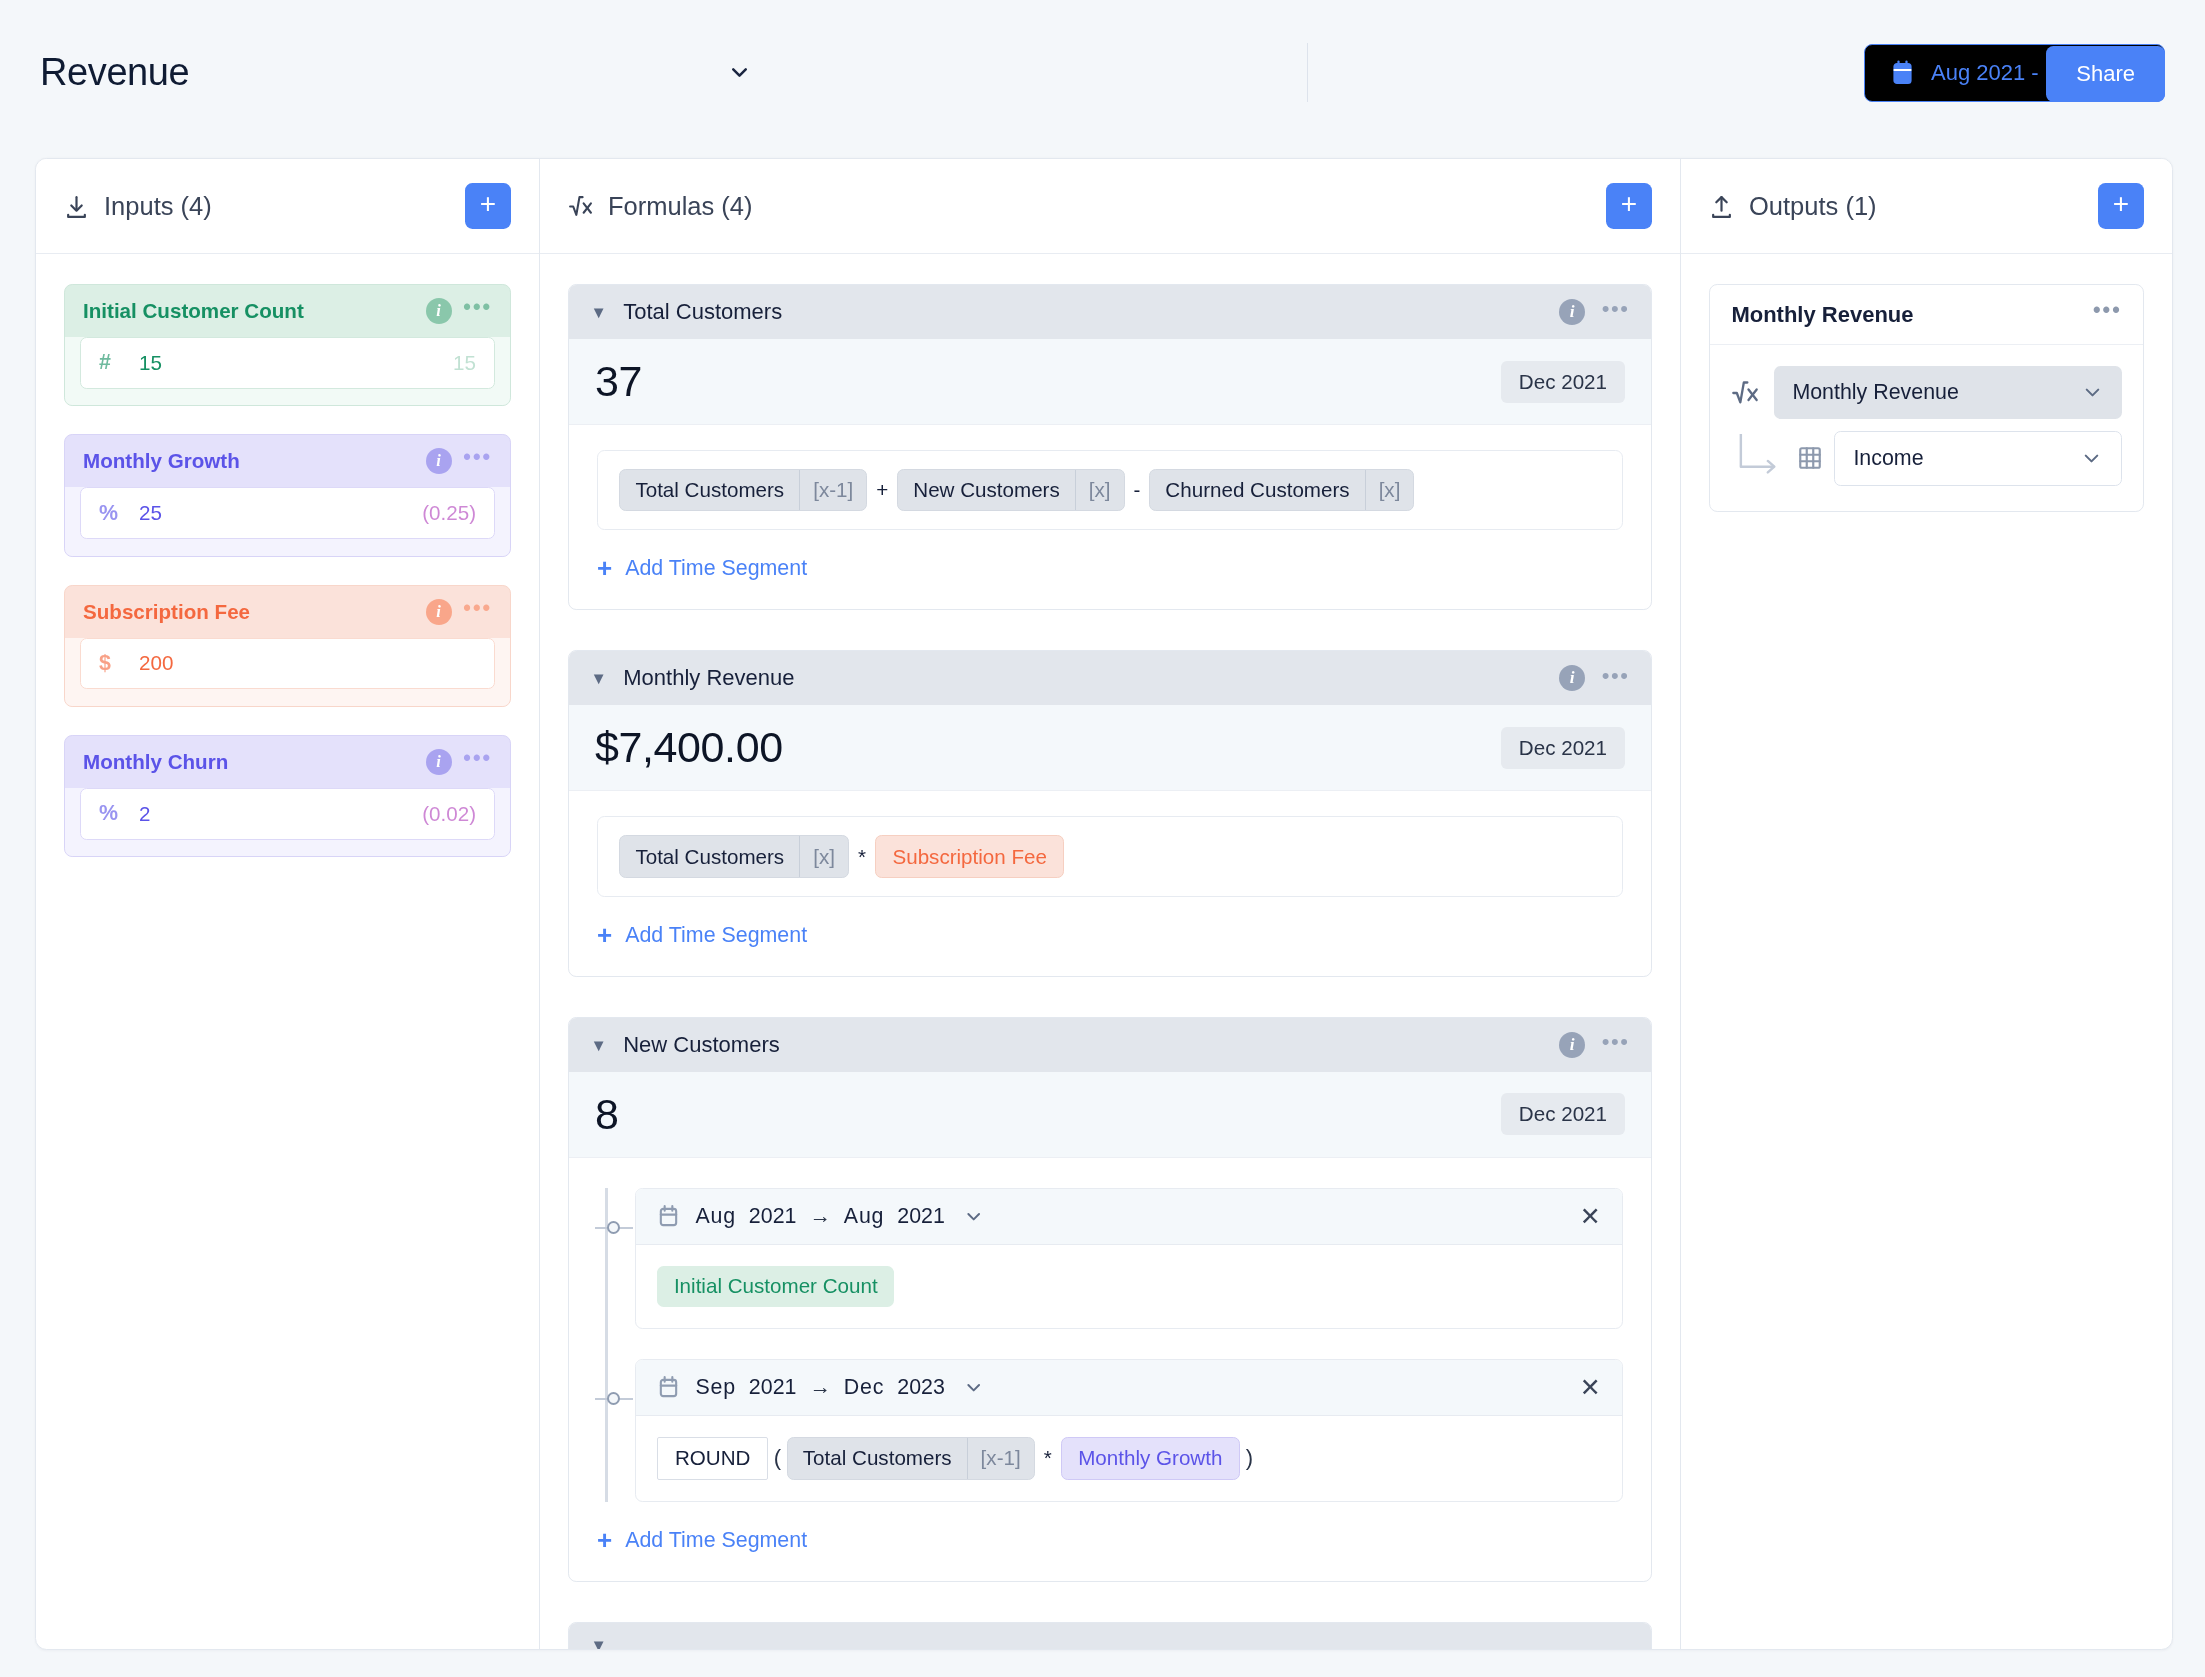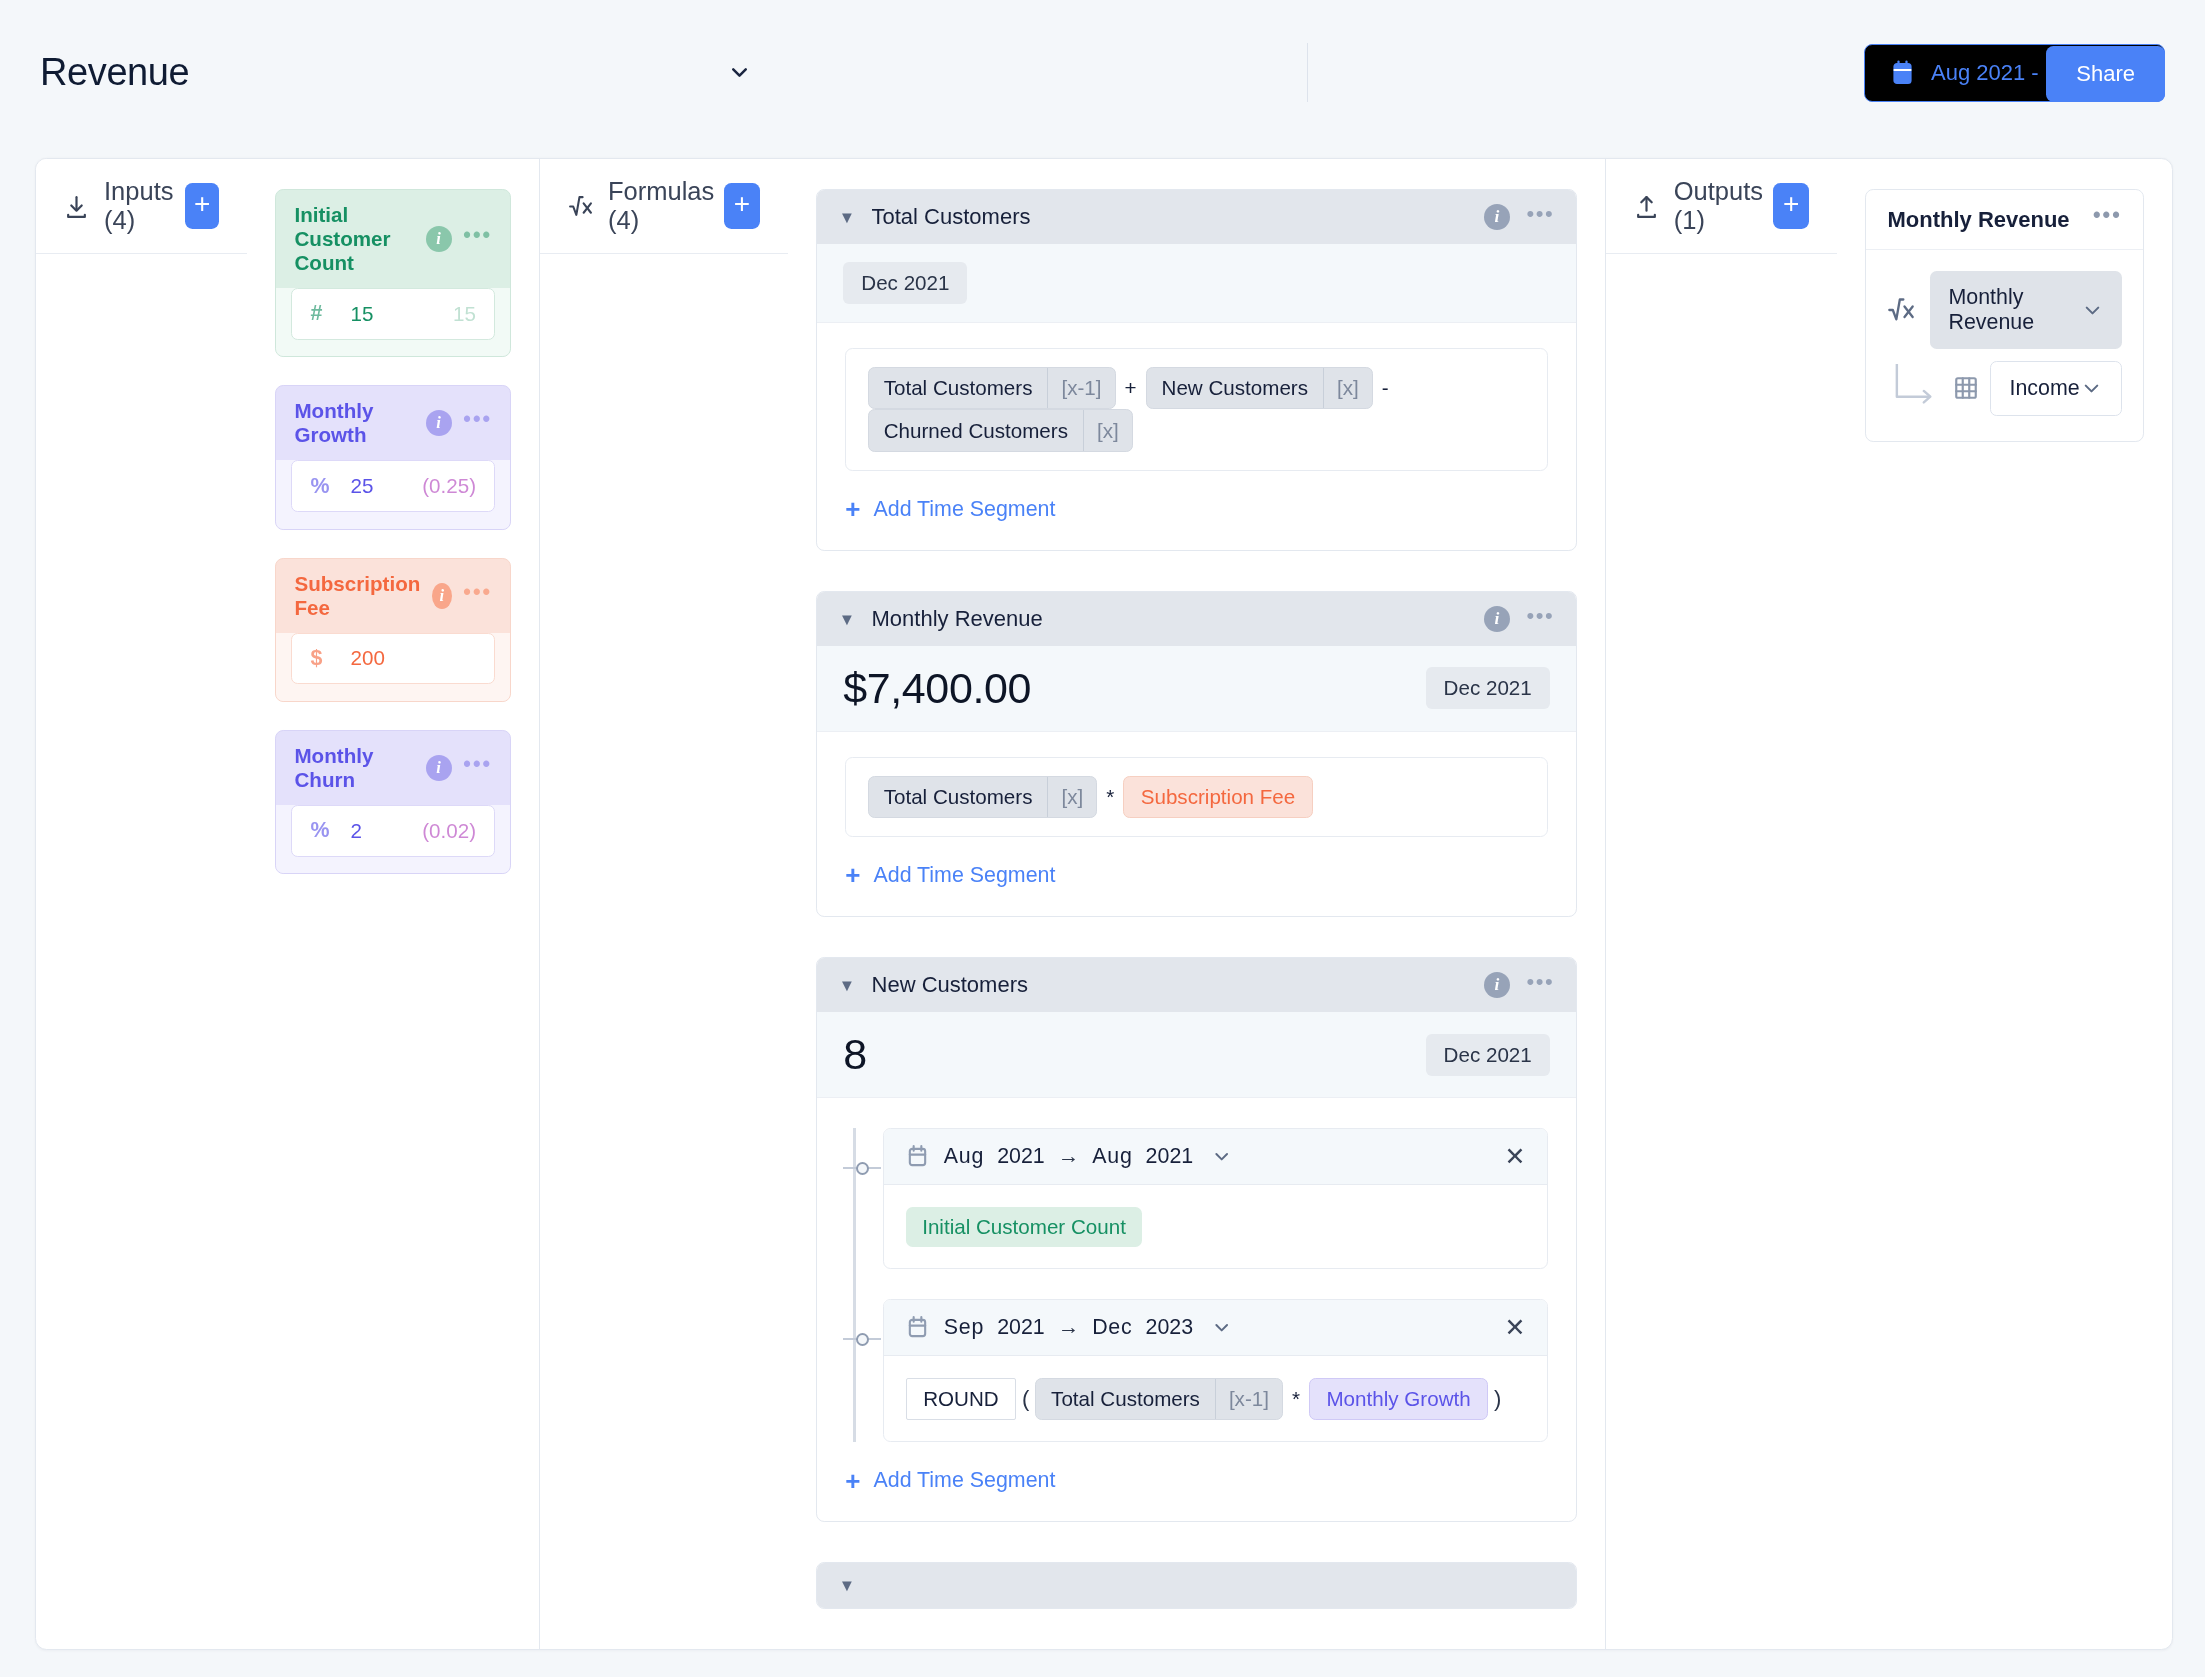--- a/index.html
+++ b/index.html
@@ -46,21 +46,21 @@
   .workspace {
     position: absolute; left: 35px; top: 158px;
     width: 2138px; height: 1492px;
     background: #ffffff;
     border: 0.8px solid #e3e8ef;
     border-radius: 11.5px;
     display: flex;
     overflow: hidden;
     box-shadow: 0 0.8px 2.5px rgba(16,24,40,.04);
   }
-  .col { display: flex; flex-direction: row; height: 100%; }
+  .col { display: flex; flex-direction: column; height: 100%; }
   .col-inputs  { width: 504px; border-right: 0.8px solid #e3e8ef; }
   .col-formulas{ width: 1141px; border-right: 0.8px solid #e3e8ef; }
   .col-outputs { flex: 1; }
 
   .col-head {
     height: 95px; flex: 0 0 95px;
     display: flex; align-items: center;
     padding: 0 28px;
     border-bottom: 0.8px solid #e8ecf2;
     background: #fff;
@@ -389,20 +389,21 @@
     <div class="col-body">
 
       <div class="f-card">
         <div class="f-head">
           <span class="f-caret icon">▼</span>
           <span class="f-title">Total Customers</span>
           <span class="f-info">i</span>
           <span class="f-dots">•••</span>
         </div>
         <div class="f-valuerow">
+          <span class="f-value">37</span>
           <span class="f-date">Dec 2021</span>
         </div>
         <div class="f-exprwrap">
           <div class="f-expr">
             <span class="pill">
               <span class="pl">Total Customers</span>
               <span class="pr">[x-1]</span>
             </span>
             <span class="op">+</span>
             <span class="pill">

